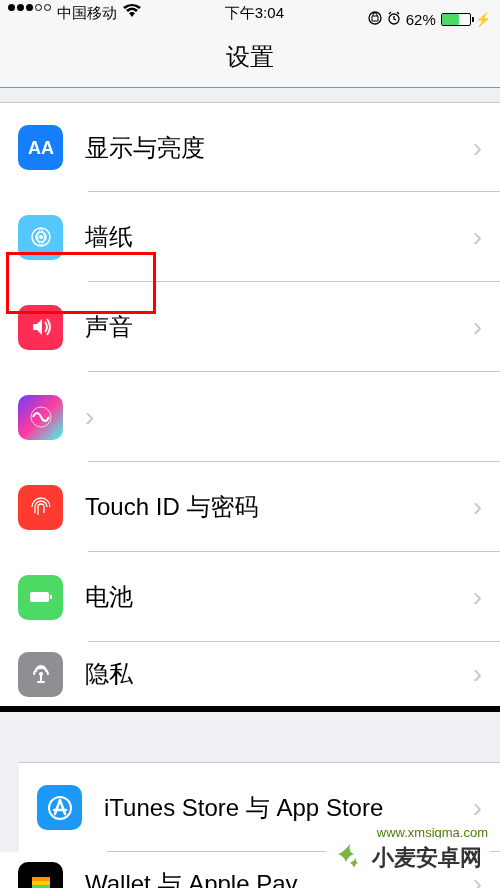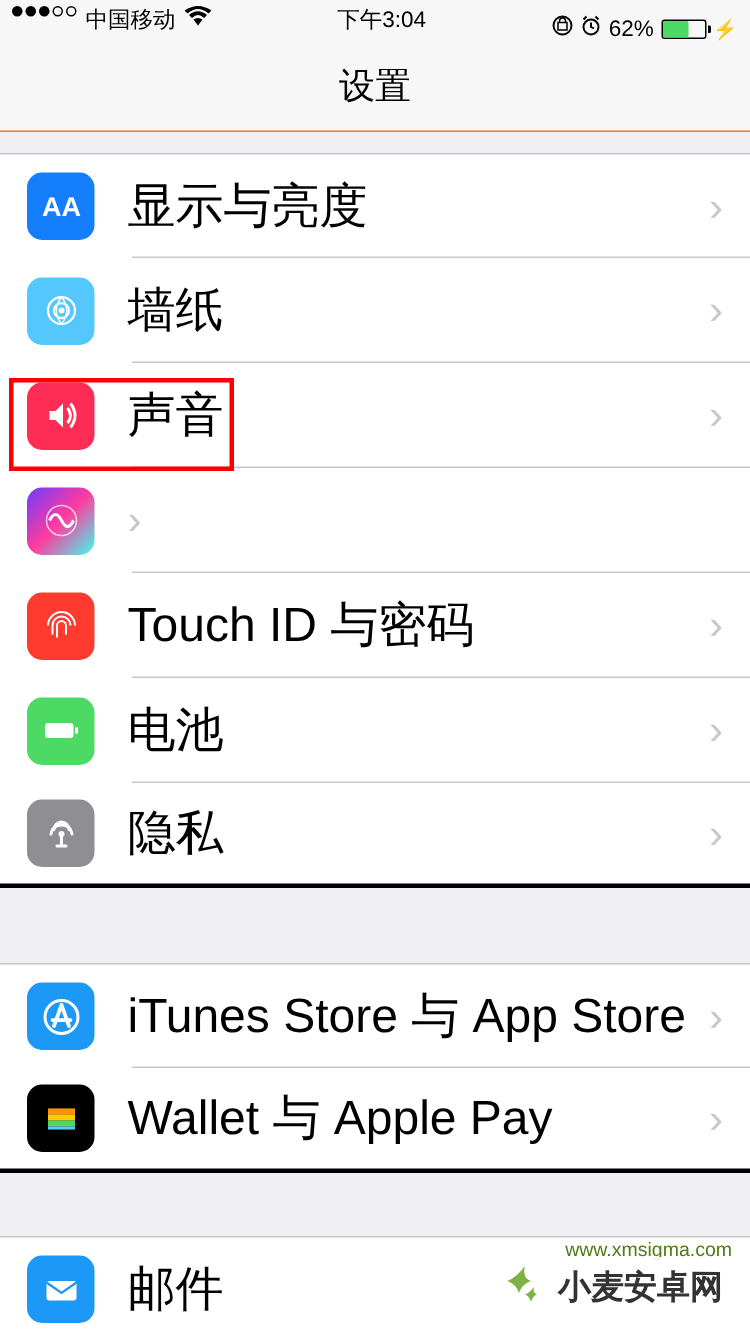--- a/index.html
+++ b/index.html
@@ -39,39 +39,39 @@
       height: 62px; background: #f7f7f7;
       border-bottom: 1px solid #f97316;
       display: flex; align-items: center; justify-content: center;
     }
     .nav-title { font-size: 24px; font-weight: 500; }
     .section-gap { height: 22px; }
     .row {
       height: 70px; background: #fff;
       display: flex; align-items: center;
       padding: 0 18px;
-      border-bottom: 3px solid #000000;
+      border-bottom: 6px solid #000000;
       position: relative;
     }
     .row-sep {
-      height: 70px; background: #fff;
+      height: 90px; background: #fff;
       display: flex; align-items: center;
       padding: 0 18px;
       position: relative;
     }
     .row-sep::after {
       content: ""; position: absolute; left: 88px; right: 0; bottom: 0;
       height: 1px; background: #c8c7cc;
     }
     .icon-box {
       width: 45px; height: 45px; border-radius: 10px;
       display: flex; align-items: center; justify-content: center;
       margin-right: 22px; flex-shrink: 0;
     }
-    .row-label { font-size: 32px; flex: 1; color: #000; }
+    .row-label { font-size: 24px; flex: 1; color: #000; }
     .chevron { color: #c7c7cc; font-size: 28px; font-weight: 300; }
     .highlight-box {
       position: absolute; left: 6px; top: 252px;
       width: 150px; height: 62px;
       border: 3px solid #ff0000; pointer-events: none; z-index: 10;
     }
     .footer-logo {
       position: absolute; right: 10px; bottom: 10px;
       display: flex; align-items: center; gap: 6px;
       background: rgba(255,255,255,0.9); padding: 4px 8px; border-radius: 4px;
@@ -203,21 +203,21 @@
           <path d="M9 11 a5 5 0 0 1 10 0 M7 14 Q8 8 14 8 Q20 8 21 14 M14 14 v8 M11 22 h6" stroke="#fff" stroke-width="2" fill="none" stroke-linecap="round"></path>
           <circle cx="14" cy="14" r="2" fill="#fff"></circle>
         </svg>
     </div>
     <span class="row-label">隐私</span>
     <span class="chevron">›</span>
   </div>
 
   <div class="section-gap" style="height:50px;"></div>
 
-  <div class="row-sep" style="border-top:1px solid #c8c7cc;">
+  <div class="row-sep" style="border-top:1px solid #c8c7cc;margin-left:19px;">
     <div class="icon-box" style="background:#1c98f6;">
       <svg width="28" height="28" viewBox="0 0 28 28">
           <circle cx="14" cy="14" r="11" fill="none" stroke="#fff" stroke-width="2"></circle>
           <path d="M14 6 L9 20 M14 6 L19 20 M8 16 H20" stroke="#fff" stroke-width="2.5" stroke-linecap="round"></path>
         </svg>
     </div>
     <span class="row-label">iTunes Store 与 App Store</span>
     <span class="chevron">›</span>
   </div>
 

